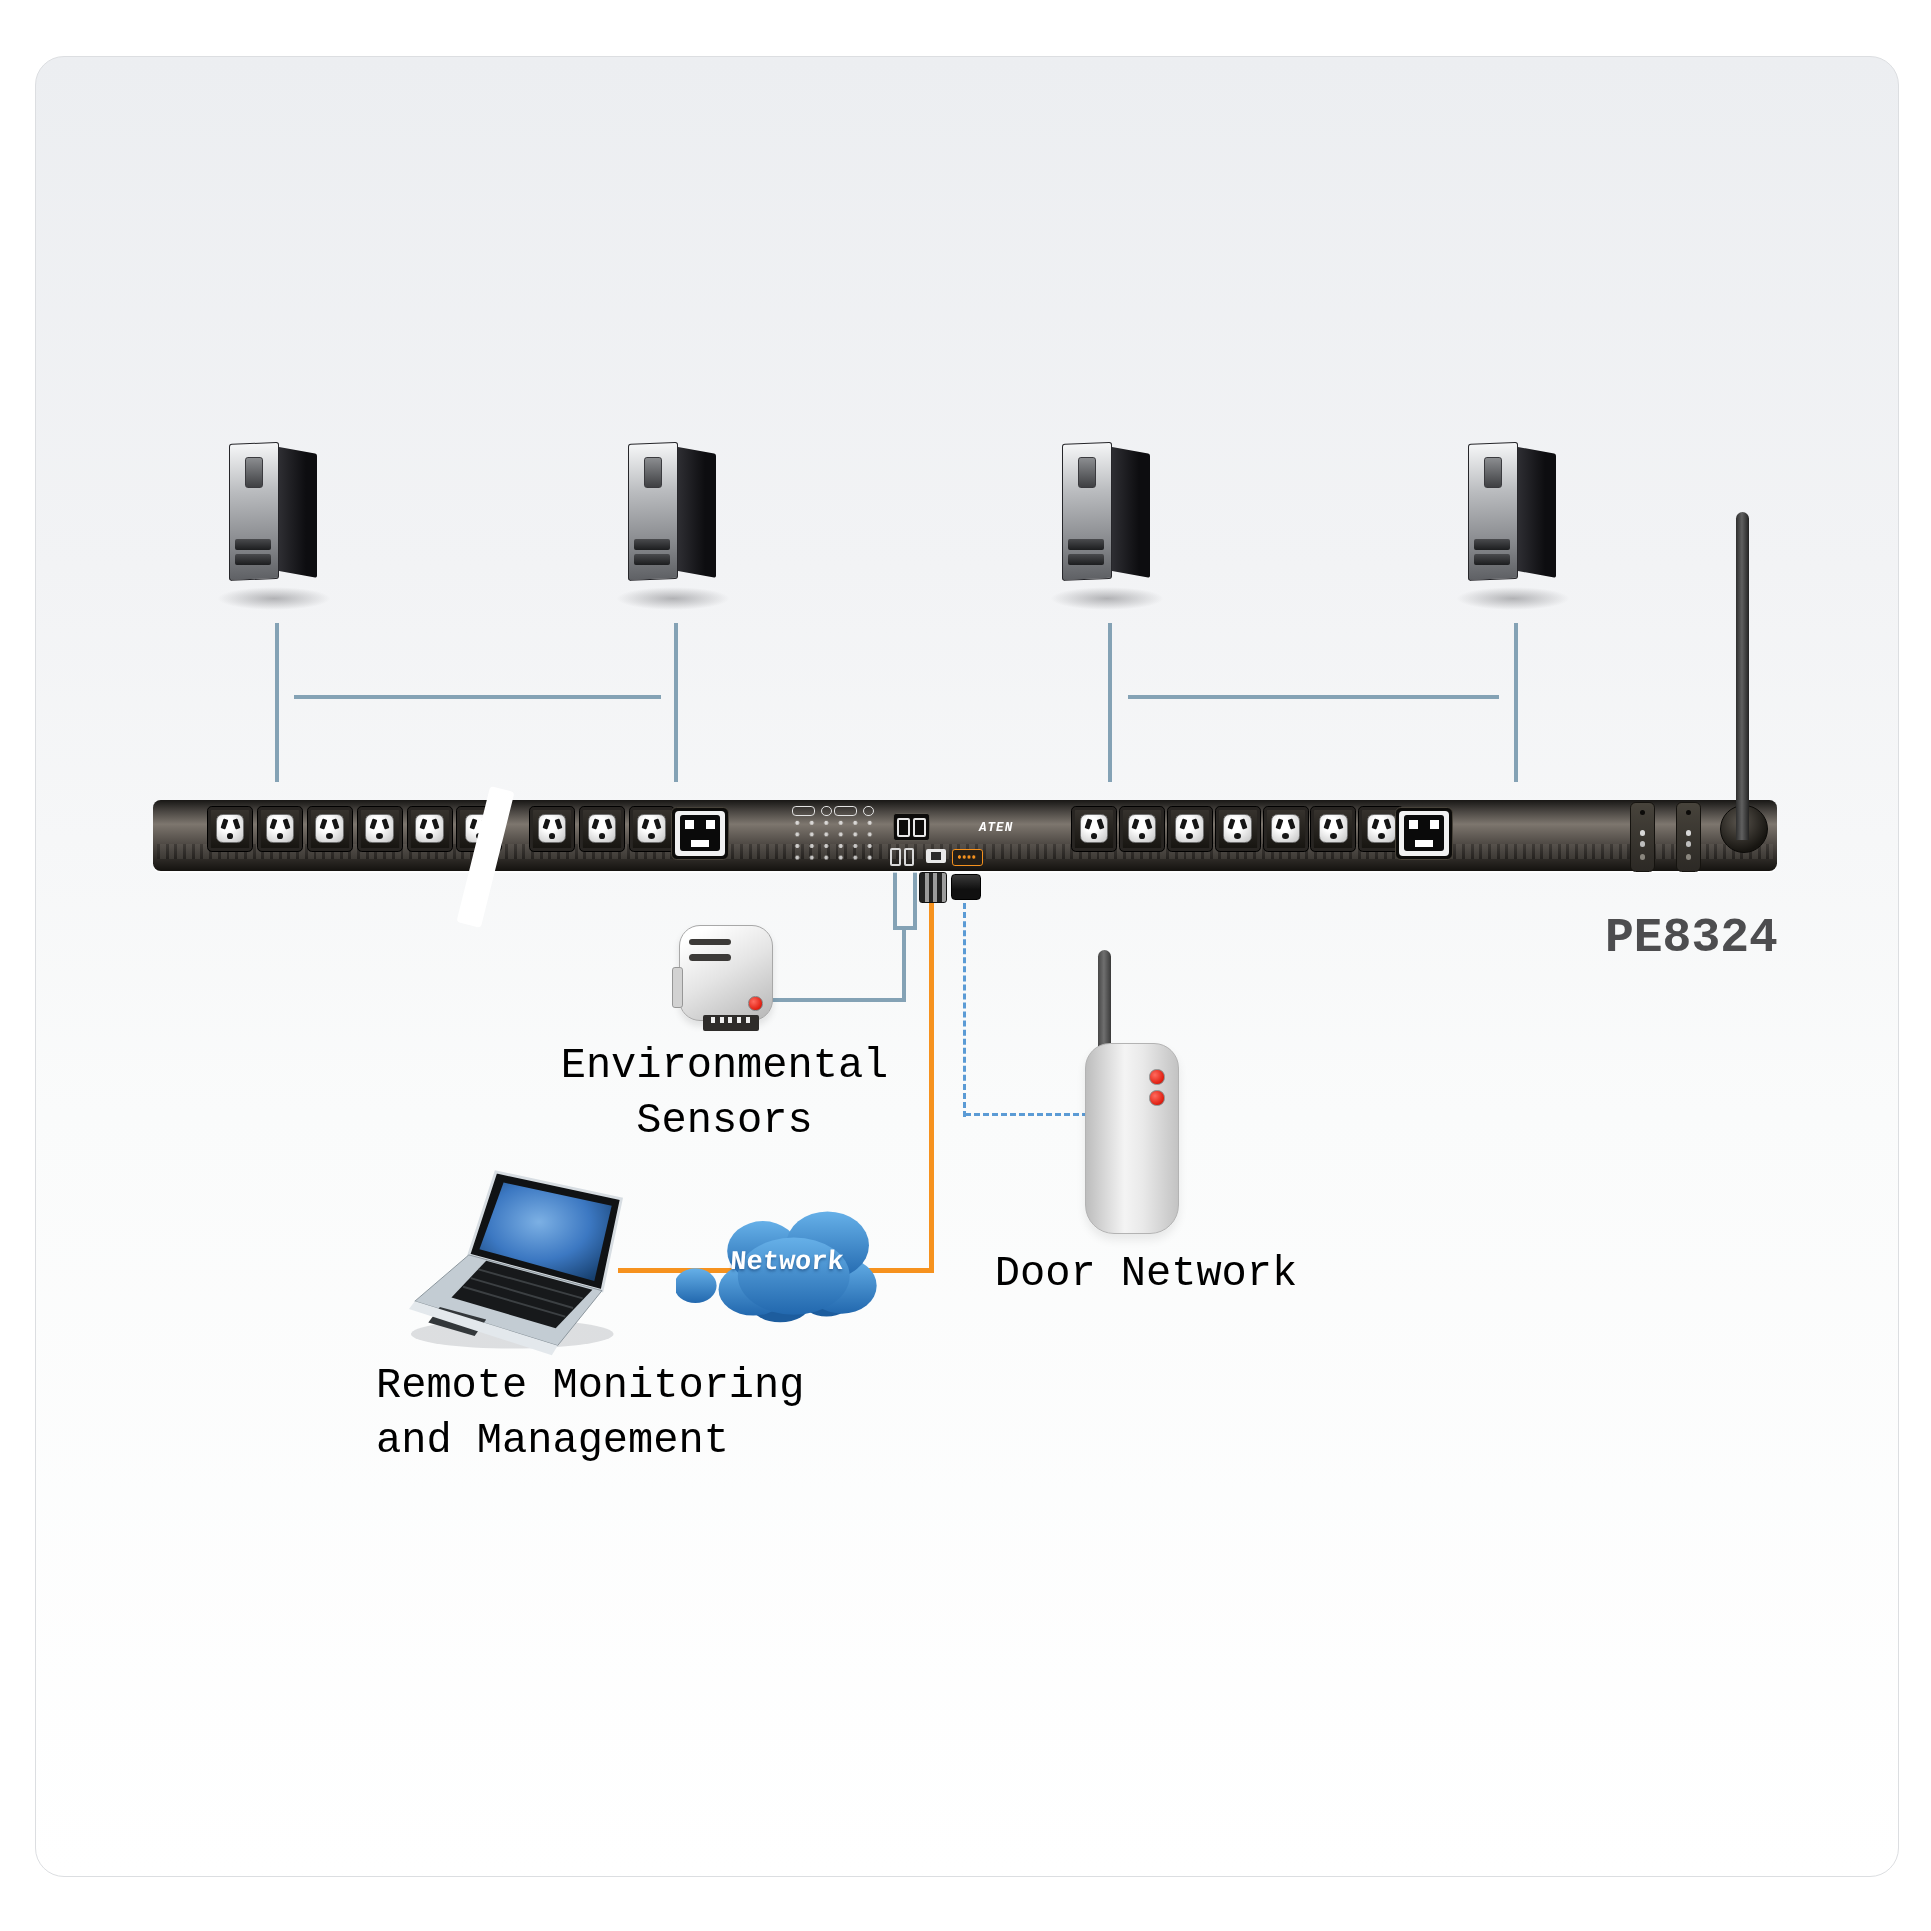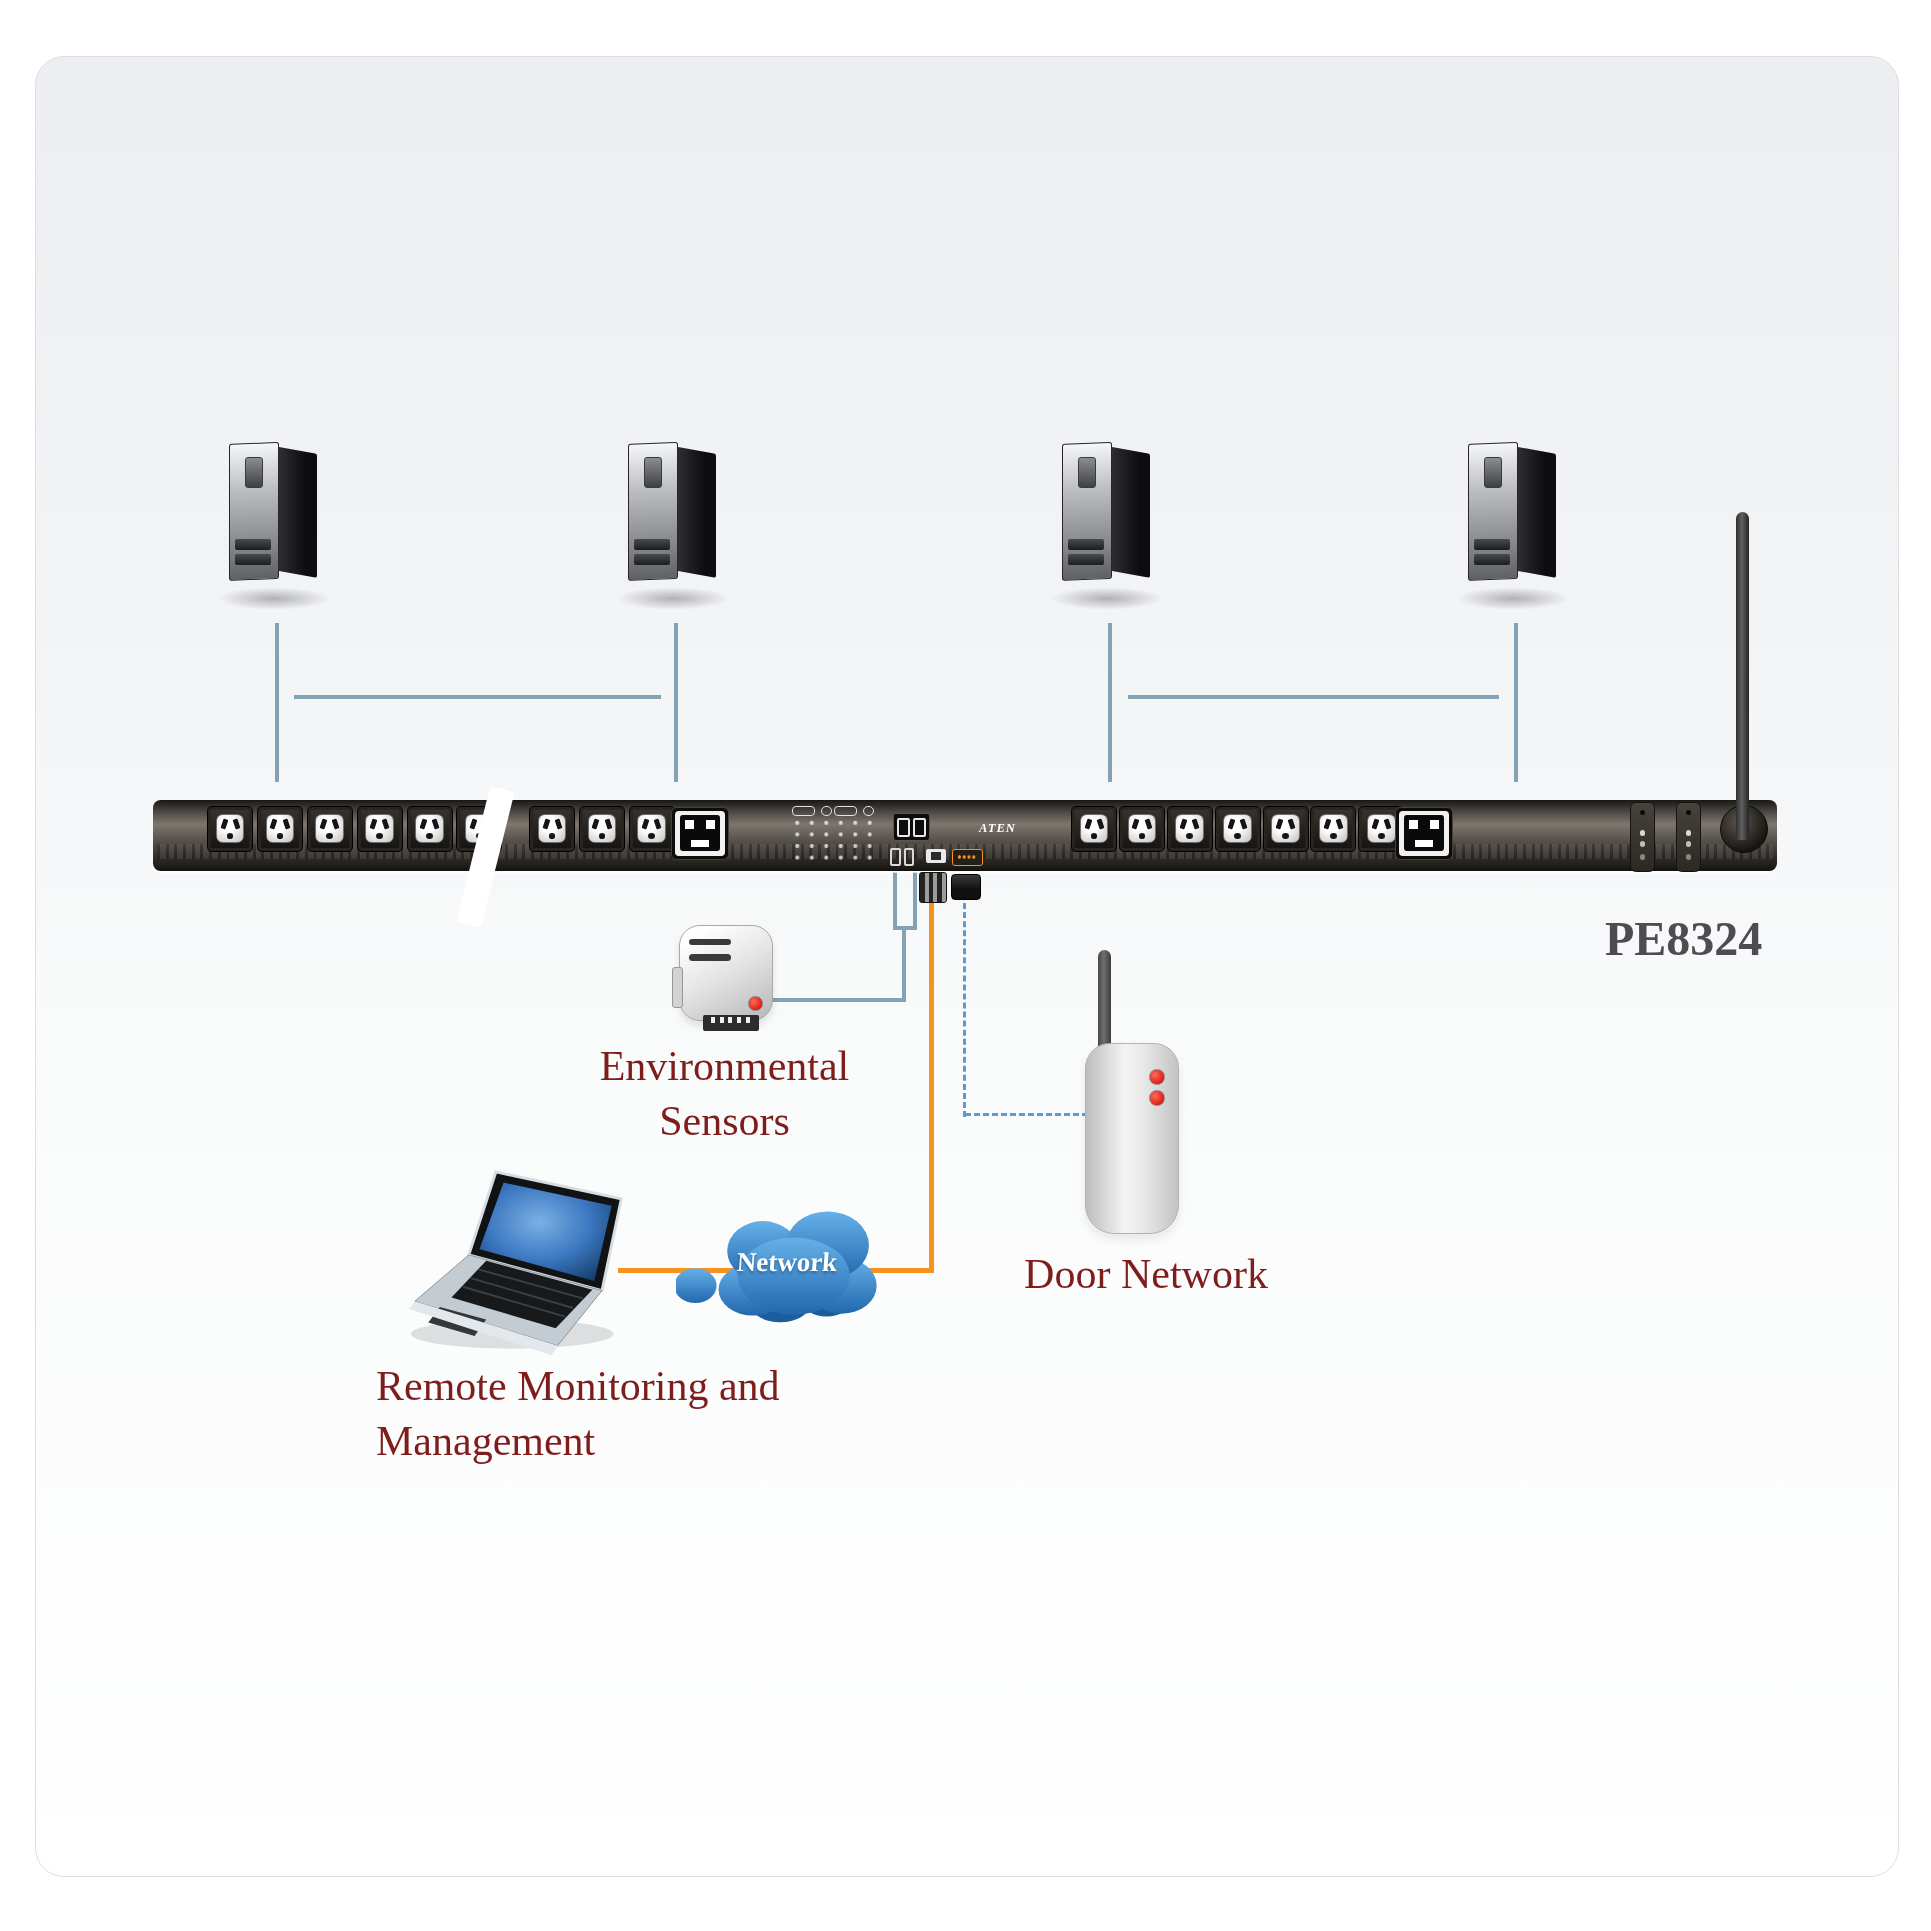--- a/index.html
+++ b/index.html
@@ -1,17 +1,17 @@
 <!DOCTYPE html>
 <html><head>
 <meta charset="utf-8">
 <style>
   html,body{margin:0;padding:0;background:#ffffff;}
   .stage{position:relative;width:1931px;height:1931px;background:#fff;overflow:hidden;
-         font-family:Liberation Serif, serif;}
+         font-family:Liberation Mono, monospace;}
   .panel{position:absolute;left:35px;top:56px;width:1862px;height:1819px;border-radius:29px;
          background:linear-gradient(180deg,#eceef1 0%,#f2f3f5 28%,#fafbfb 58%,#ffffff 100%);
          border:1px solid #dcdee1;}
 
   
   .vline{position:absolute;width:3.9px;height:159px;top:623px;background:#84a2b5;z-index:1;}
   .v1{left:275px}.v2{left:674px}.v3{left:1108px}.v4{left:1514px}
   .hline{position:absolute;height:3.9px;top:695px;background:#84a2b5;z-index:1;}
   .h1{left:294px;width:367px}.h2{left:1128px;width:371px}
 
@@ -140,21 +140,21 @@
   .door-body .l1{top:25px}.door-body .l2{top:46px}
 
   
   .laptop{position:absolute;left:401px;top:1170px;width:237px;height:193px;z-index:5;}
   .cloud{position:absolute;left:676px;top:1197px;width:222px;height:135px;z-index:6;}
   .net-label{position:absolute;left:676px;top:1247px;width:222px;text-align:center;z-index:7;
      color:#ffffff;font-size:27px;font-weight:bold;transform:skewX(-4deg);
      text-shadow:0 1.9px 2.9px rgba(20,60,110,0.55);}
 
   
-  .lbl{position:absolute;color:#7f1d1d;font-size:42px;line-height:1.3;z-index:7;}
+  .lbl{position:absolute;color:#000000;font-size:42px;line-height:1.3;z-index:7;}
   .lbl-env{left:546px;top:1039px;width:357px;text-align:center;}
   .lbl-door{left:994px;top:1247px;width:304px;text-align:center;}
   .lbl-remote{left:340px;top:1359px;width:430px;text-align:left;margin-left:36px;}
   .lbl-model{position:absolute;left:1605px;top:911px;color:#4d4d4f;font-size:48px;font-weight:600;z-index:7;}
 </style>
 </head>
 <body>
 
 <div class="stage">
   <div class="panel"></div>

